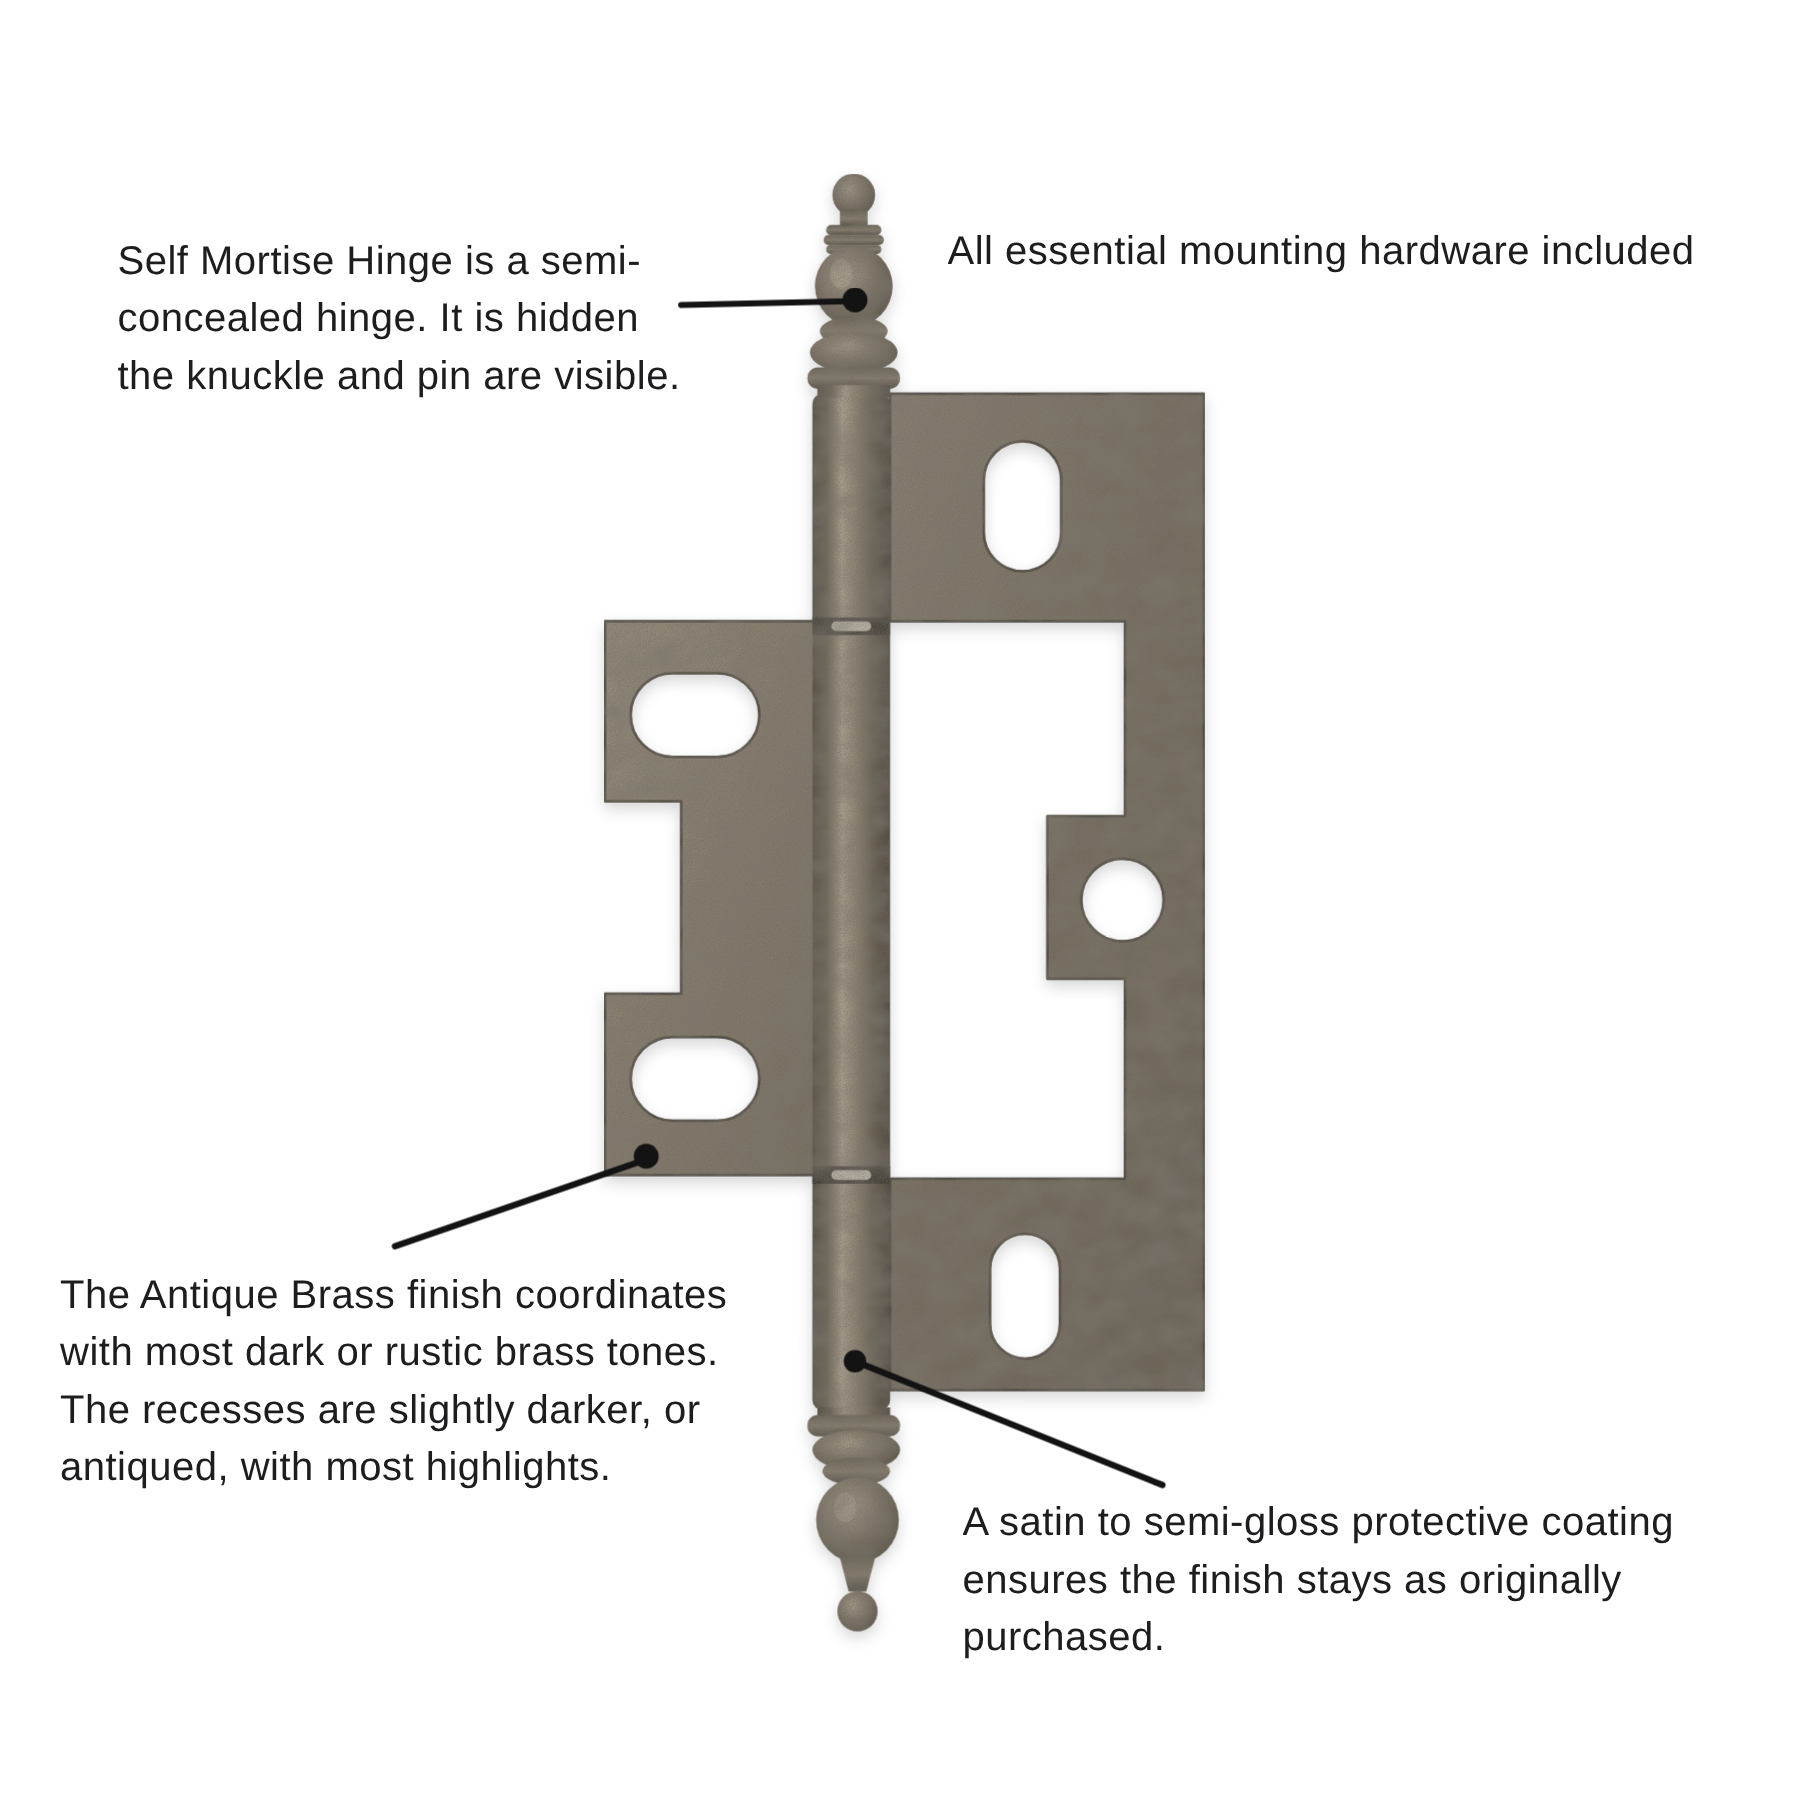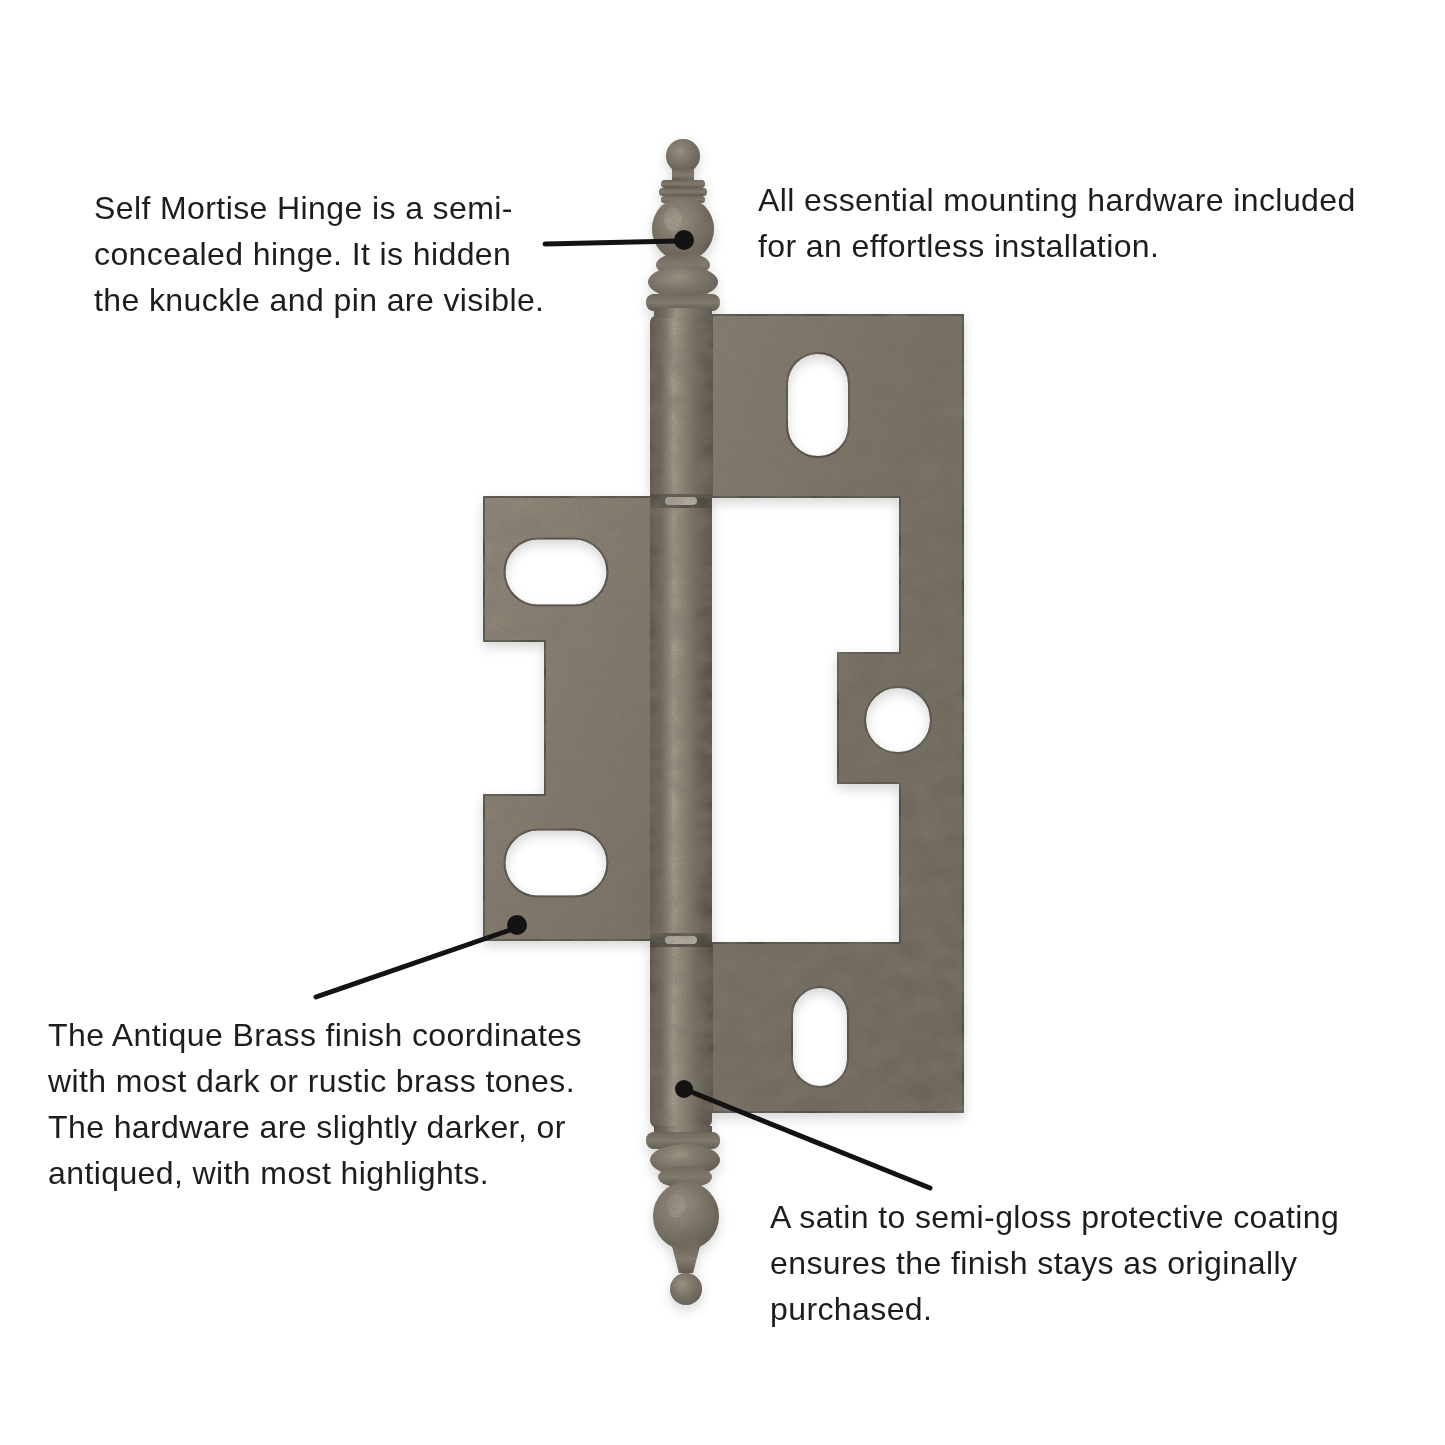--- a/index.html
+++ b/index.html
@@ -137,27 +137,26 @@
   </svg>
 
   <div class="callout" id="c-tl">
     <div>Self Mortise Hinge is a semi-</div>
     <div>concealed hinge. It is hidden</div>
     <div>the knuckle and pin are visible.</div>
   </div>
 
   <div class="callout" id="c-tr">
     <div>All essential mounting hardware included</div>
-    <div>for an effortless installation.</div>
   </div>
 
   <div class="callout" id="c-bl">
     <div>The Antique Brass finish coordinates</div>
     <div>with most dark or rustic brass tones.</div>
-    <div>The hardware are slightly darker, or</div>
+    <div>The recesses are slightly darker, or</div>
     <div>antiqued, with most highlights.</div>
   </div>
 
   <div class="callout" id="c-br">
     <div>A satin to semi-gloss protective coating</div>
     <div>ensures the finish stays as originally</div>
     <div>purchased.</div>
   </div>
 
 </div>

